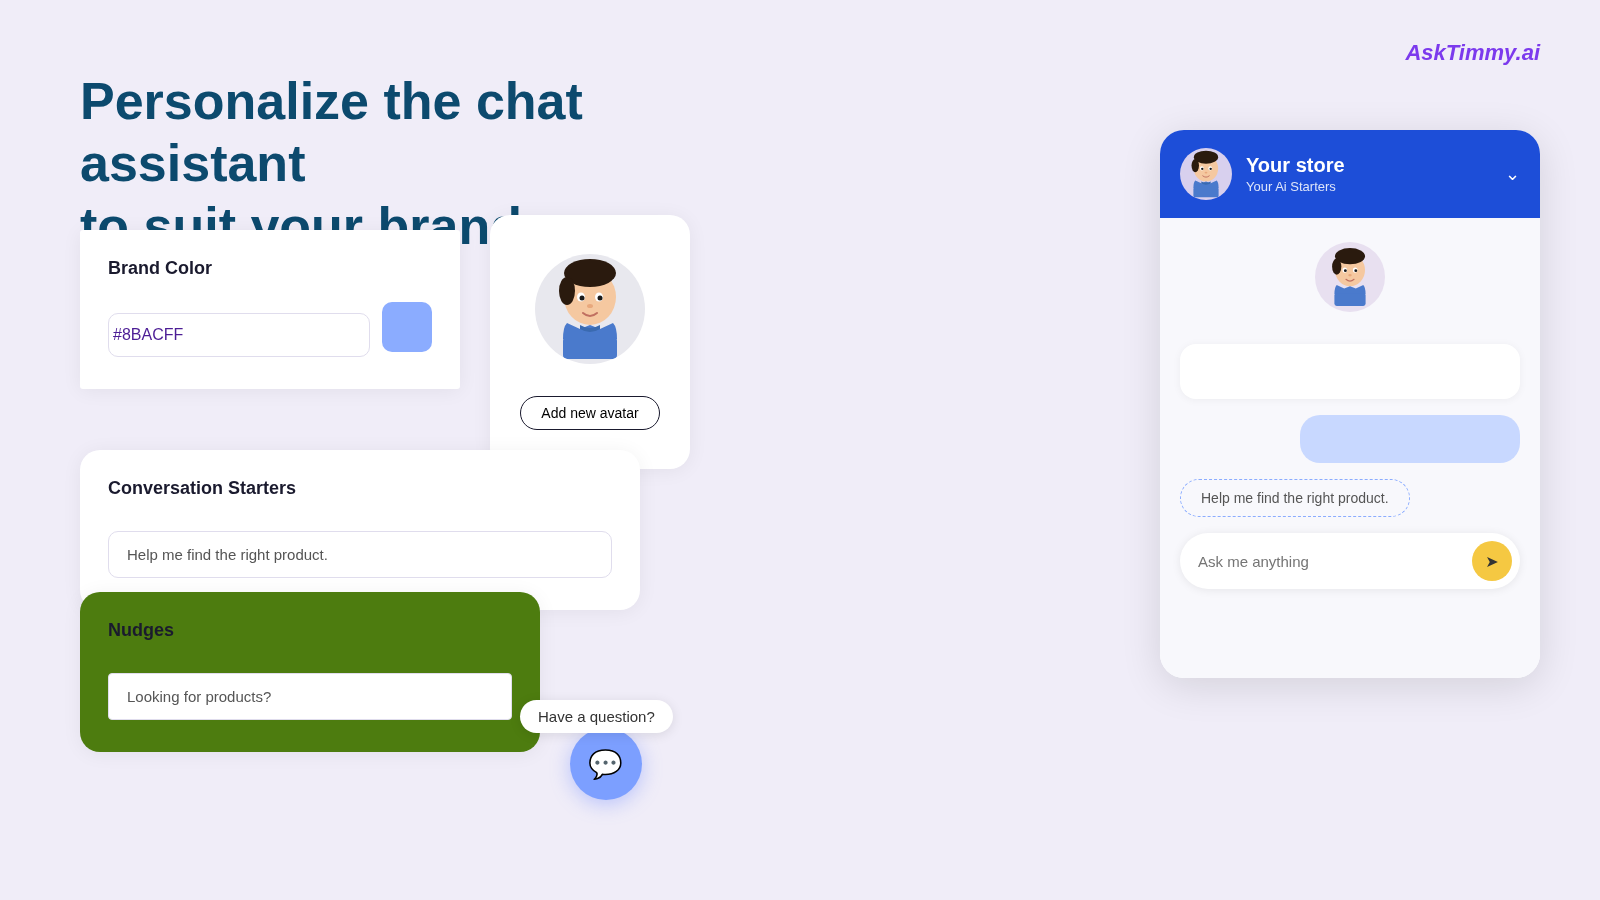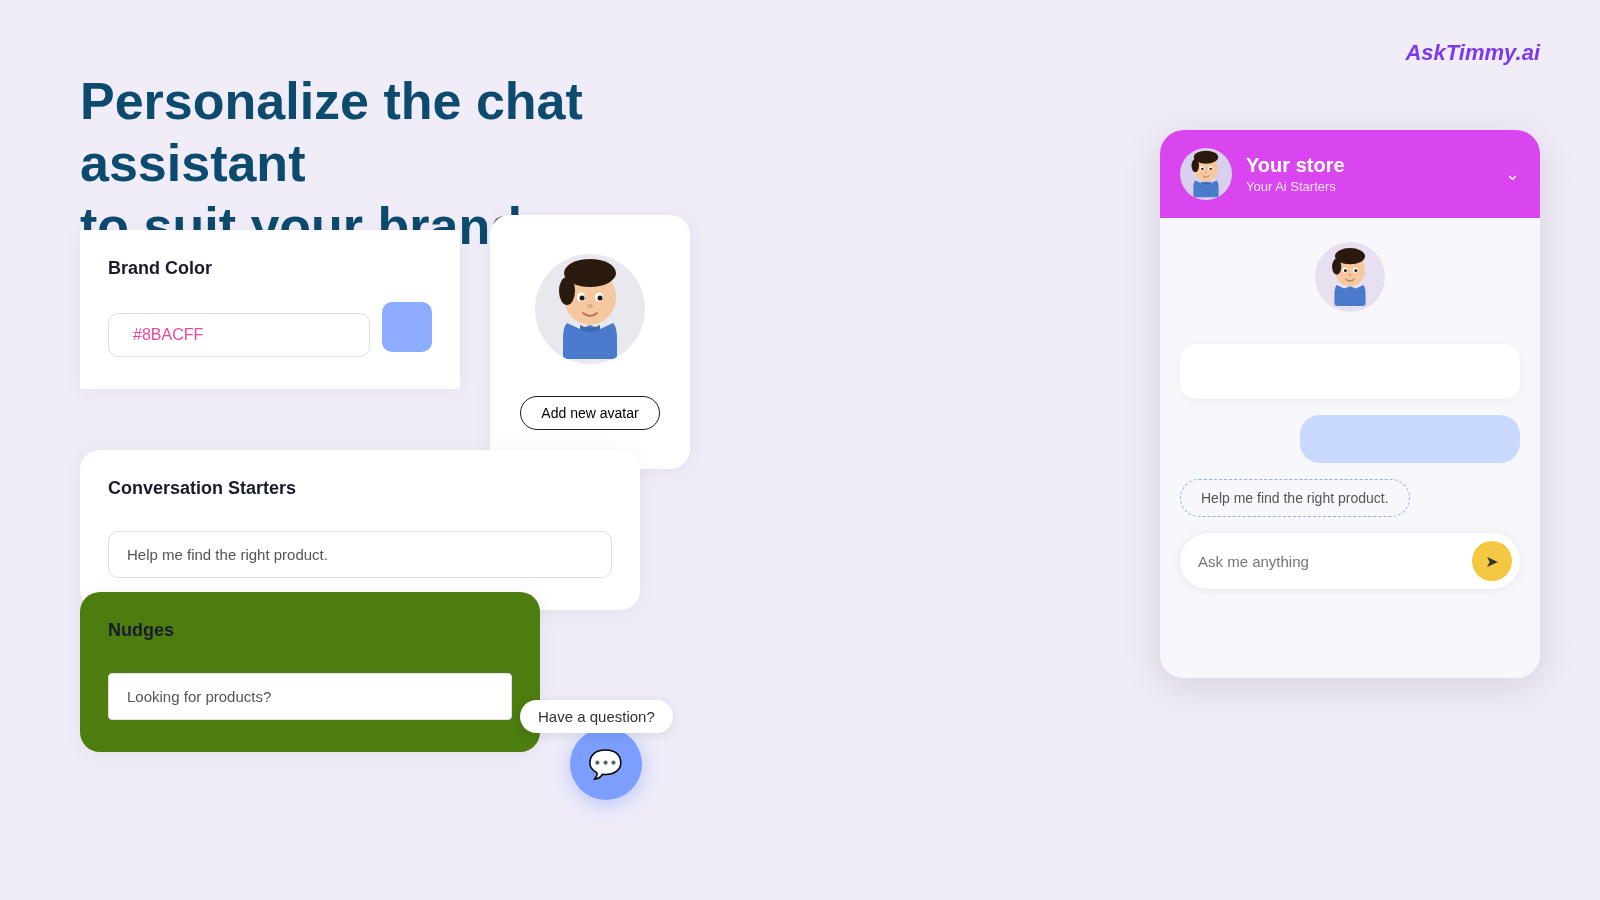--- a/index.html
+++ b/index.html
@@ -53,23 +53,23 @@
     }
     .color-input-row {
       display: flex;
       align-items: center;
       gap: 12px;
     }
     .color-text-input {
       flex: 1;
       border: 1.5px solid #e0dded;
       border-radius: 10px;
-      padding: 12px 24px;
+      padding: 12px 4px;
       font-size: 16px;
-      color: #ec4899;
+      color: #4c1d95;
       background: white;
       outline: none;
       margin-top: 16px;
     }
     .color-swatch {
       width: 50px;
       height: 50px;
       border-radius: 10px;
       background: #8BACFF;
       flex-shrink: 0;
@@ -196,21 +196,21 @@
       position: absolute;
       top: 130px;
       right: 60px;
       width: 380px;
       background: white;
       border-radius: 24px;
       overflow: hidden;
       box-shadow: 0 8px 40px rgba(0,0,0,0.12);
     }
     .chat-header {
-      background: #d946ef;
+      background: #1d4ed8;
       padding: 18px 20px;
       display: flex;
       align-items: center;
       gap: 14px;
     }
     .chat-header-avatar {
       width: 52px;
       height: 52px;
       border-radius: 50%;
       background: #d8d0ee;

